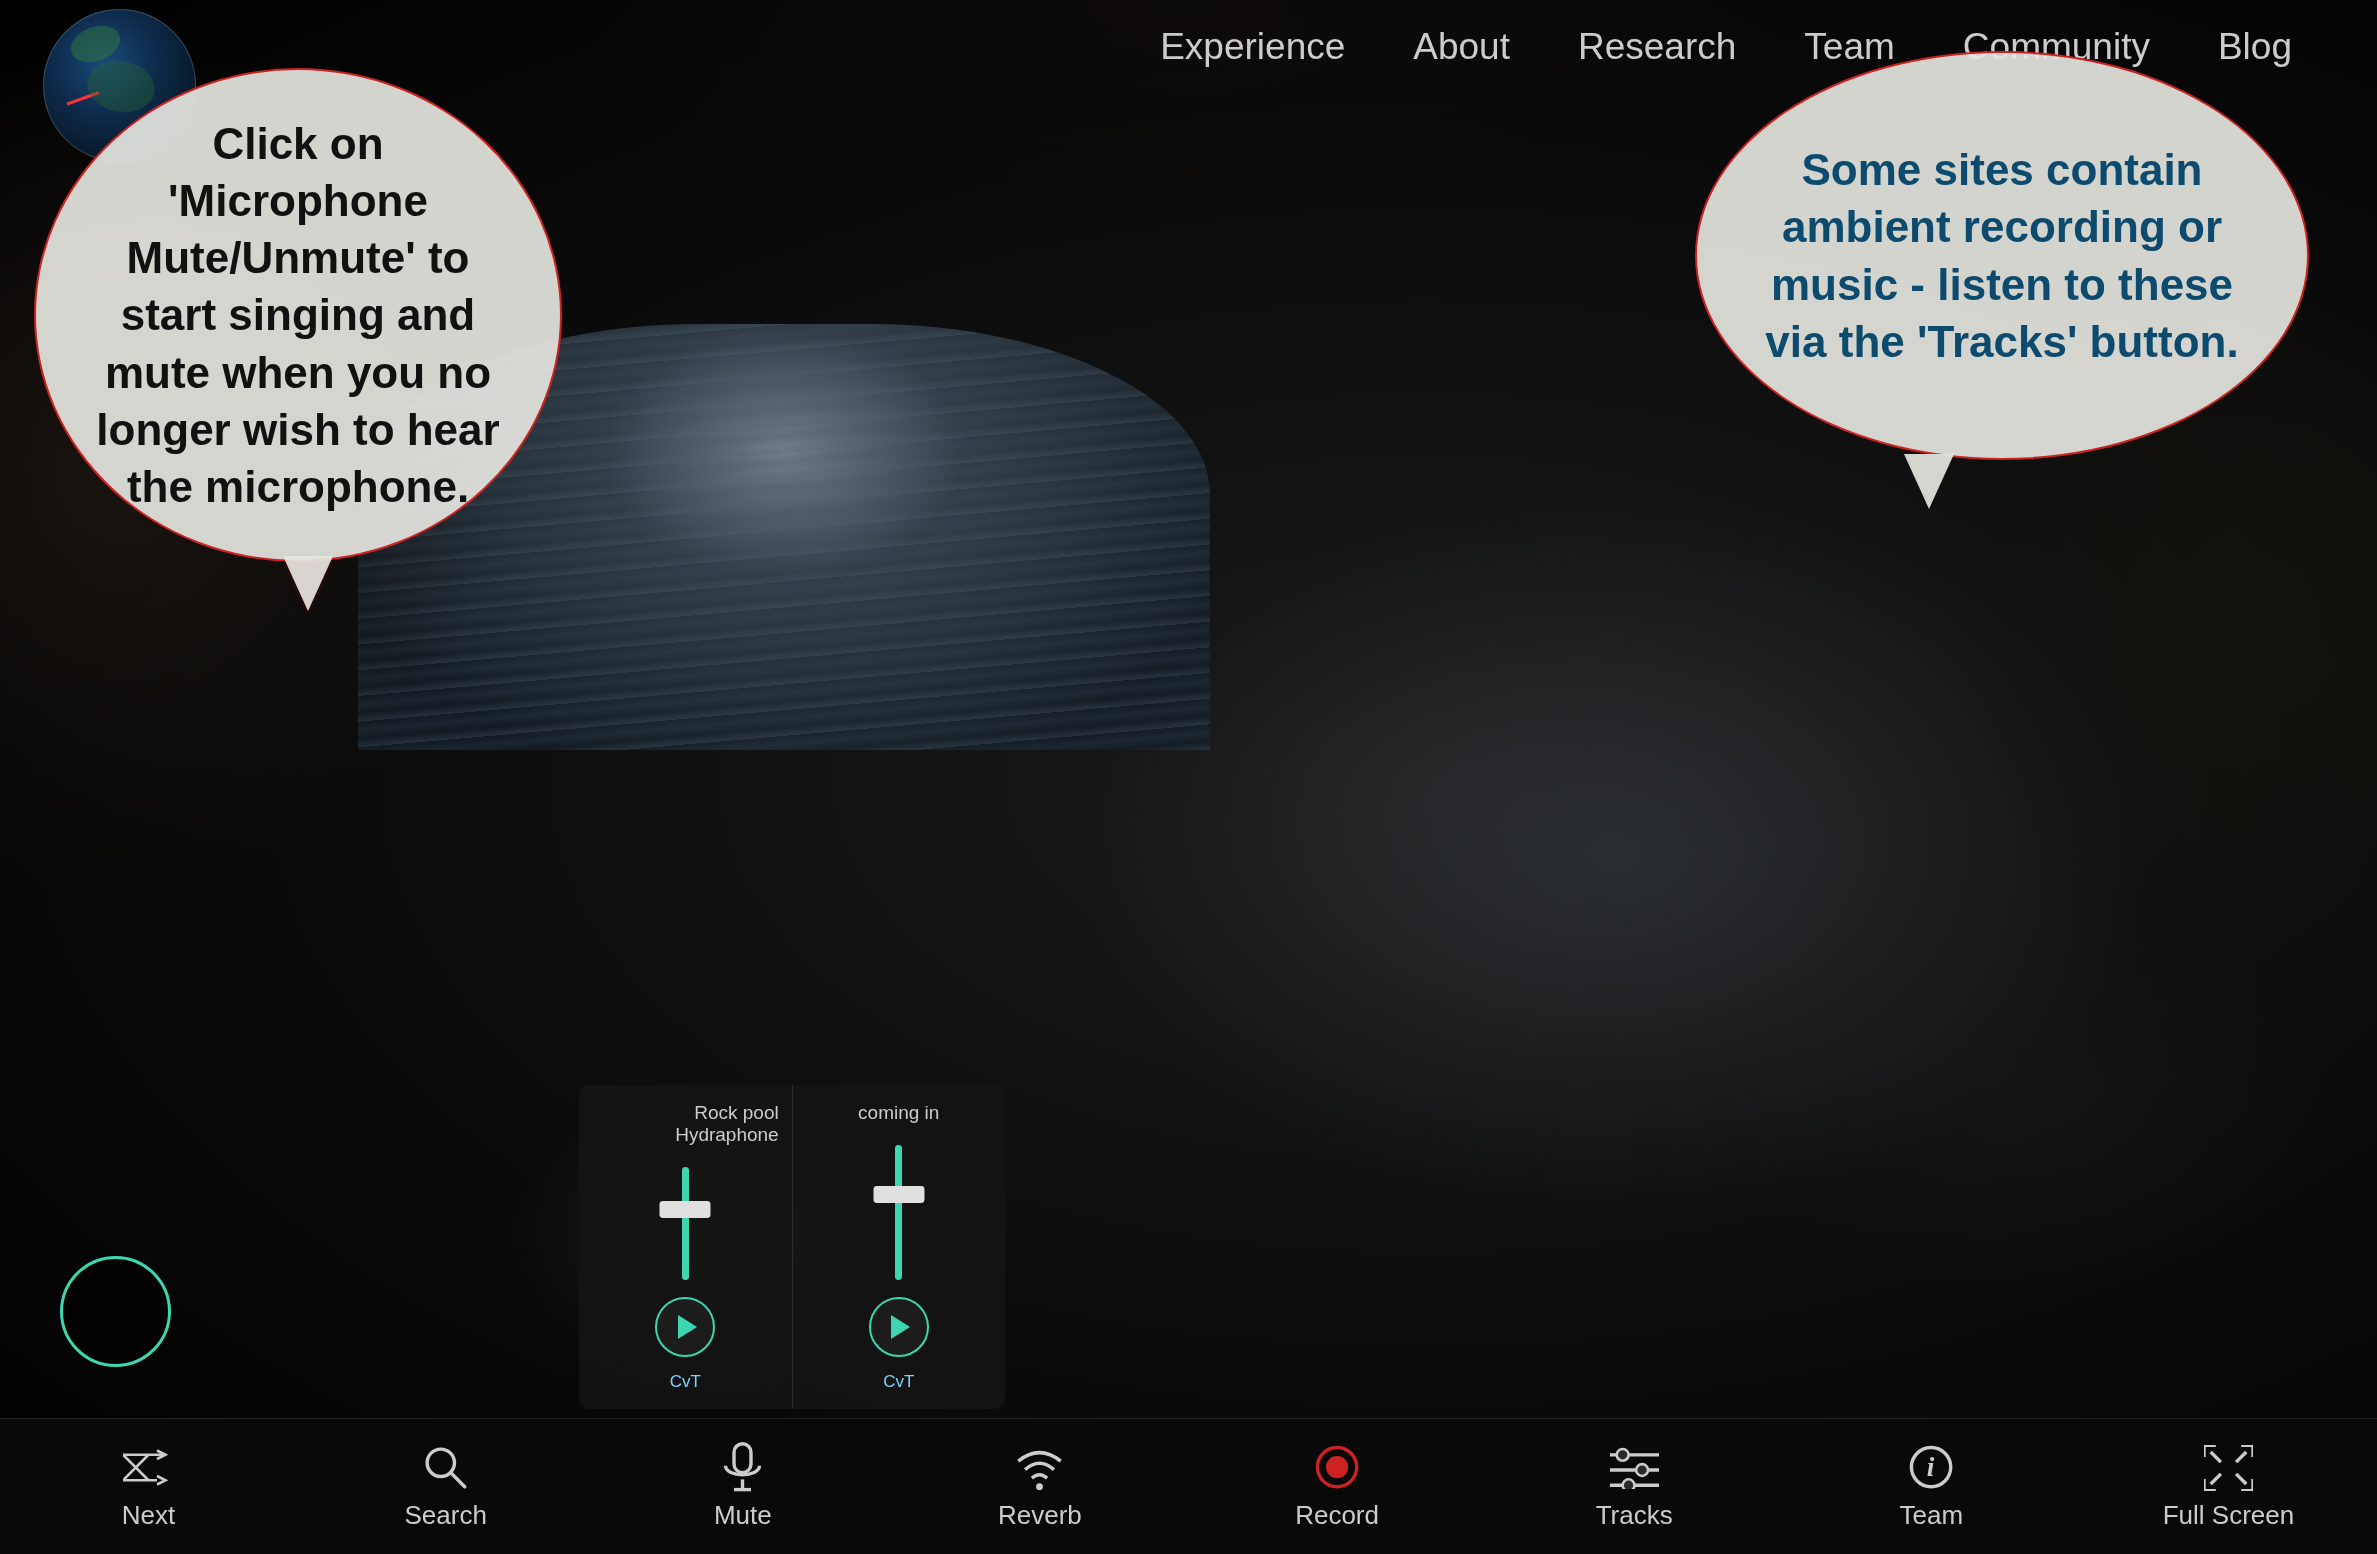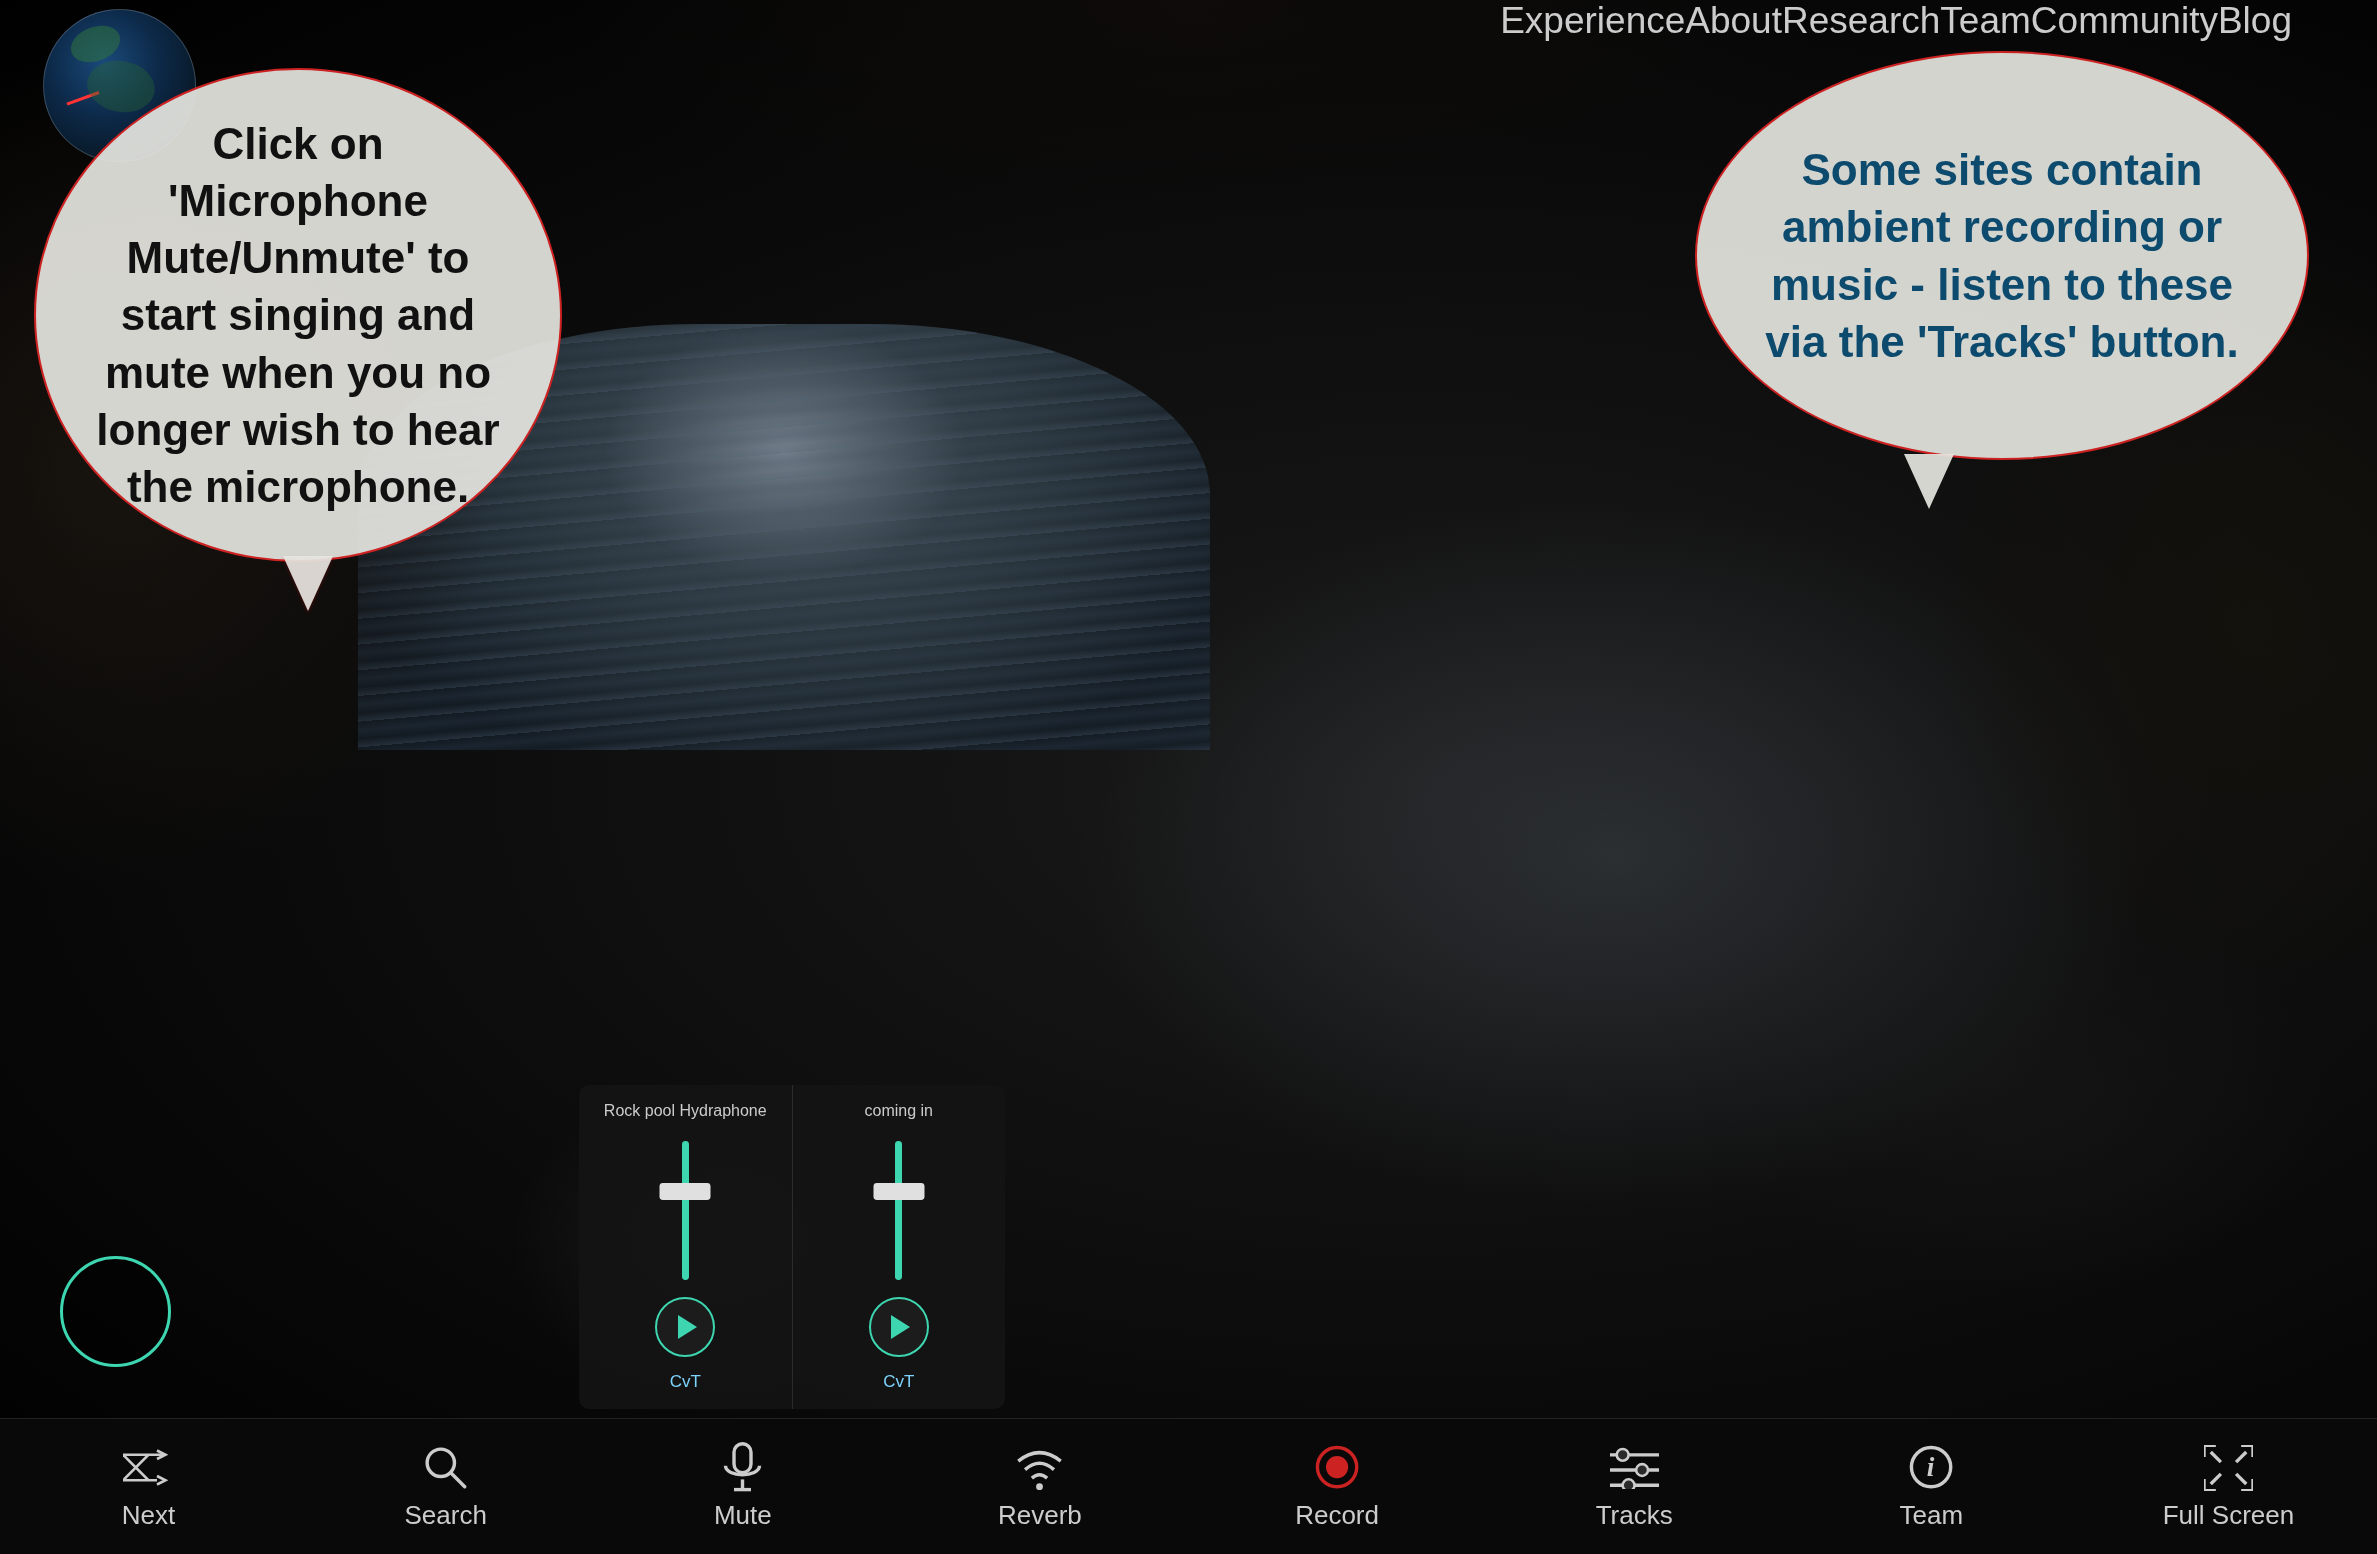--- a/index.html
+++ b/index.html
@@ -68,22 +68,24 @@
     }
 
     
     nav {
       position: absolute;
       top: 0;
       right: 0;
       left: 0;
       height: 94px;
       display: flex;
+      align-items: center;
       justify-content: flex-end;
       padding-right: 85px;
+      gap: 68px;
       z-index: 10;
     }
 
     nav a {
       color: #ccc;
       font-size: 37px;
       text-decoration: none;
       font-weight: 400;
     }
 
@@ -255,21 +257,21 @@
       padding: 17px 12.8px;
       border-right: 0.9px solid rgba(255,255,255,0.1);
     }
 
     .mixer-channel:last-child {
       border-right: none;
     }
 
     .channel-label {
       color: #ccc;
-      font-size: 16px;
+      font-size: 19px;
       text-align: right;
       margin-bottom: 12.8px;
       font-weight: 500;
     }
 
     .fader-track {
       flex: 1;
       width: 6.8px;
       background: #3dd6b0;
       border-radius: 3.4px;

